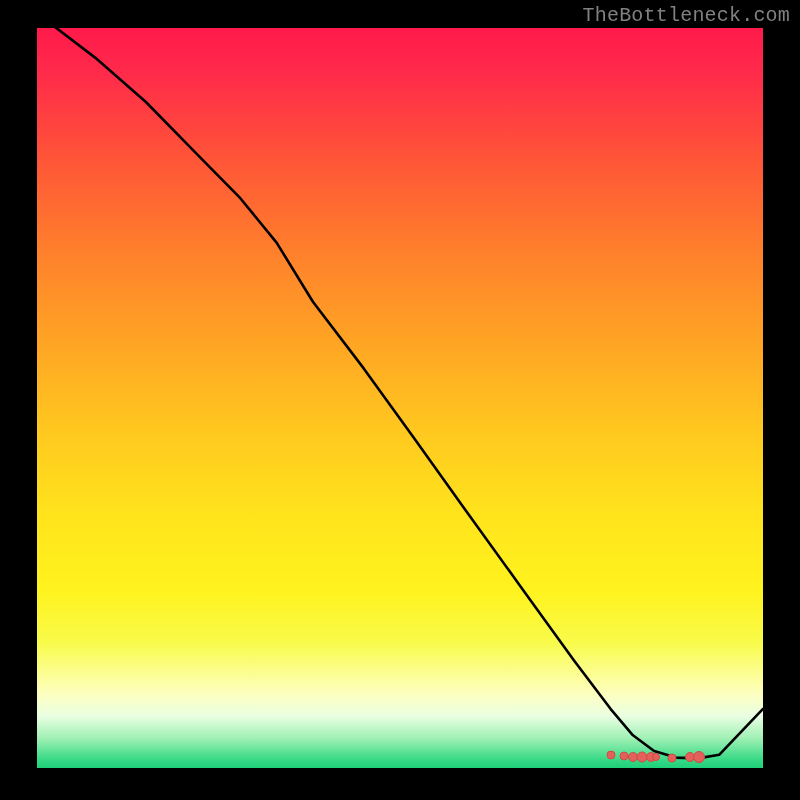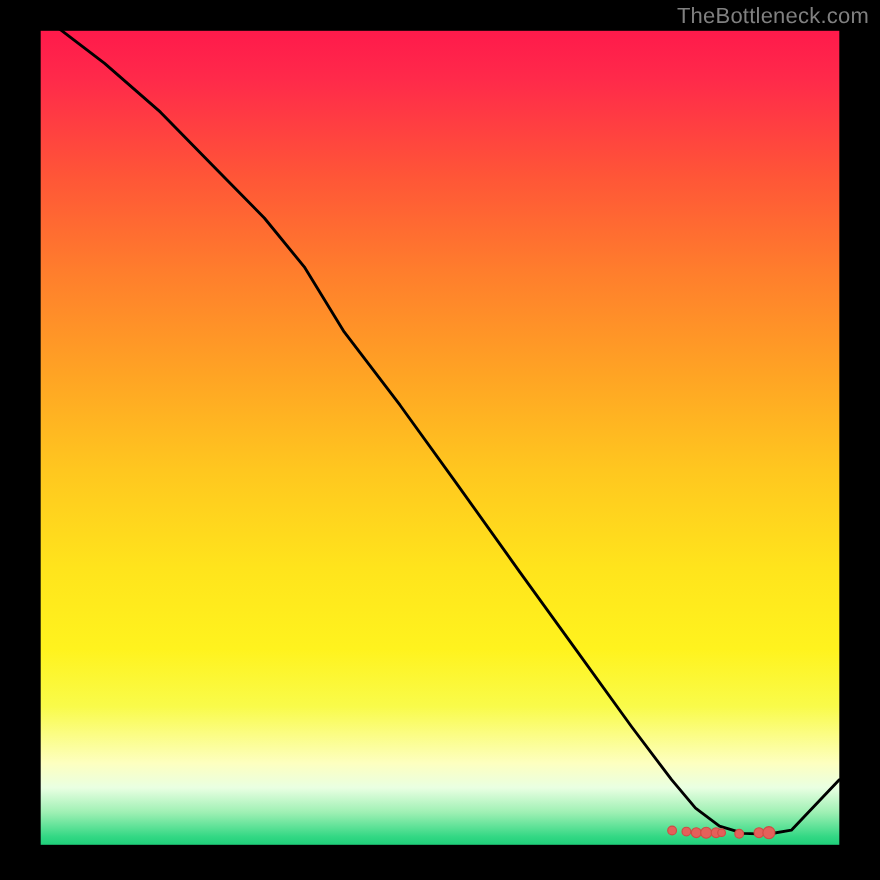--- a/index.html
+++ b/index.html
@@ -8,20 +8,21 @@
     width: 800px;
     height: 800px;
     background: #000;
     font-family: Arial, Helvetica, sans-serif;
     overflow: hidden;
   }
   .wrap {
     position: relative;
     width: 800px;
     height: 800px;
+    font-family: Liberation Mono, monospace;
   }
   .attribution {
     position: absolute;
     top: 4px;
     right: 10px;
     color: #808080;
     font-size: 20px;
     font-weight: 500;
     letter-spacing: 0.2px;
   }

